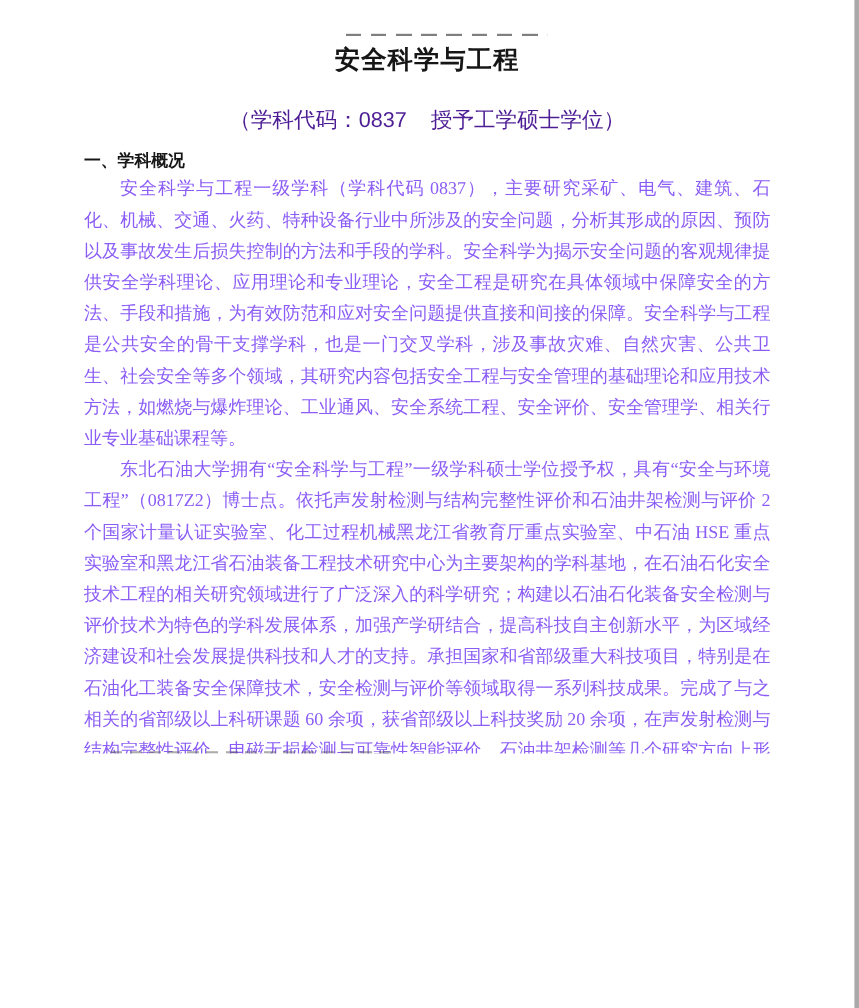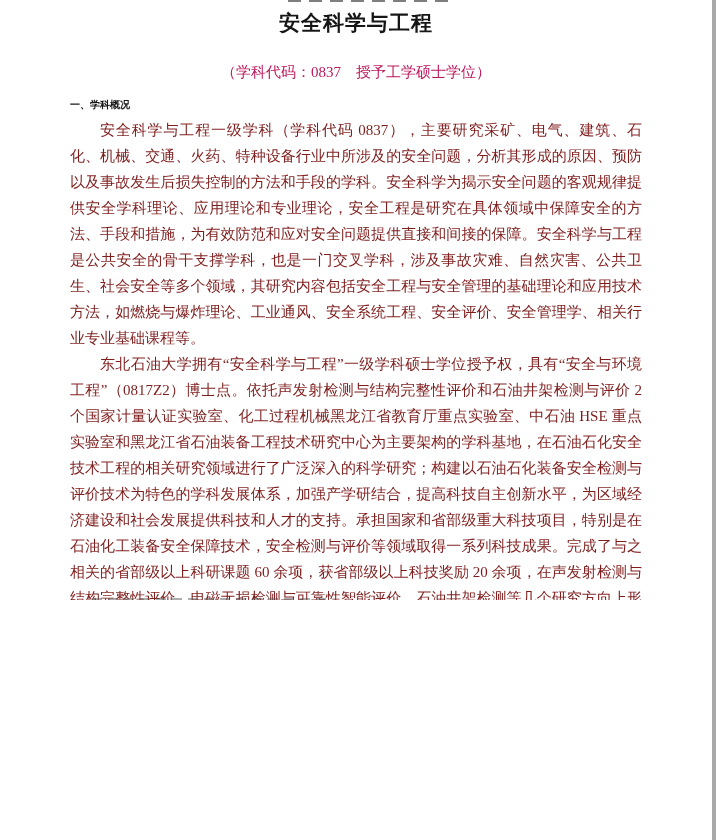--- a/index.html
+++ b/index.html
@@ -10,56 +10,57 @@
     position: relative;
     font-family: "Liberation Serif", "DejaVu Serif", serif;
     color: #1b1b1b;
   }
   .page {
     box-sizing: border-box;
     width: 716px; height: 600px;
     padding: 6px 74px 0 70px;
     overflow: hidden;
     position: relative;
+    margin-top: 28px;
   }
   .doc-title {
     margin-top: 2px;
     font-family: "Liberation Sans", "DejaVu Sans", sans-serif;
     font-weight: bold;
     font-size: 21px;
     line-height: 30px;
     text-align: center;
     letter-spacing: 1px;
     color: #161616;
   }
   .doc-subtitle {
     margin-top: 24px;
-    font-family: Liberation Serif, serif;
-    font-size: 15px;
+    font-family: Liberation Sans, sans-serif;
+    font-size: 18px;
     line-height: 20px;
     text-align: center;
     white-space: pre;
-    color: #be185d;
+    color: #4c1d95;
   }
   .heading {
     font-family: "Liberation Sans", "DejaVu Sans", sans-serif;
     font-weight: bold;
-    font-size: 10px;
+    font-size: 14px;
     line-height: 20px;
     margin: 13px 0 2px 0;
     color: #171717;
   }
   .heading.gap-lg { margin-top: 16px; }
   .para {
     margin: 0;
     font-size: 15px;
     line-height: 26px;
     text-align: justify;
     text-indent: 2em;
-    color: #7f1d1d;
+    color: #8b5cf6;
   }
   .page-edge {
     position: absolute;
     top: 0; right: 0;
     width: 4px; height: 840px;
     background: #a9a9a9;
   }
   .artifact-top {
     position: absolute;
     top: 0; left: 288px;

